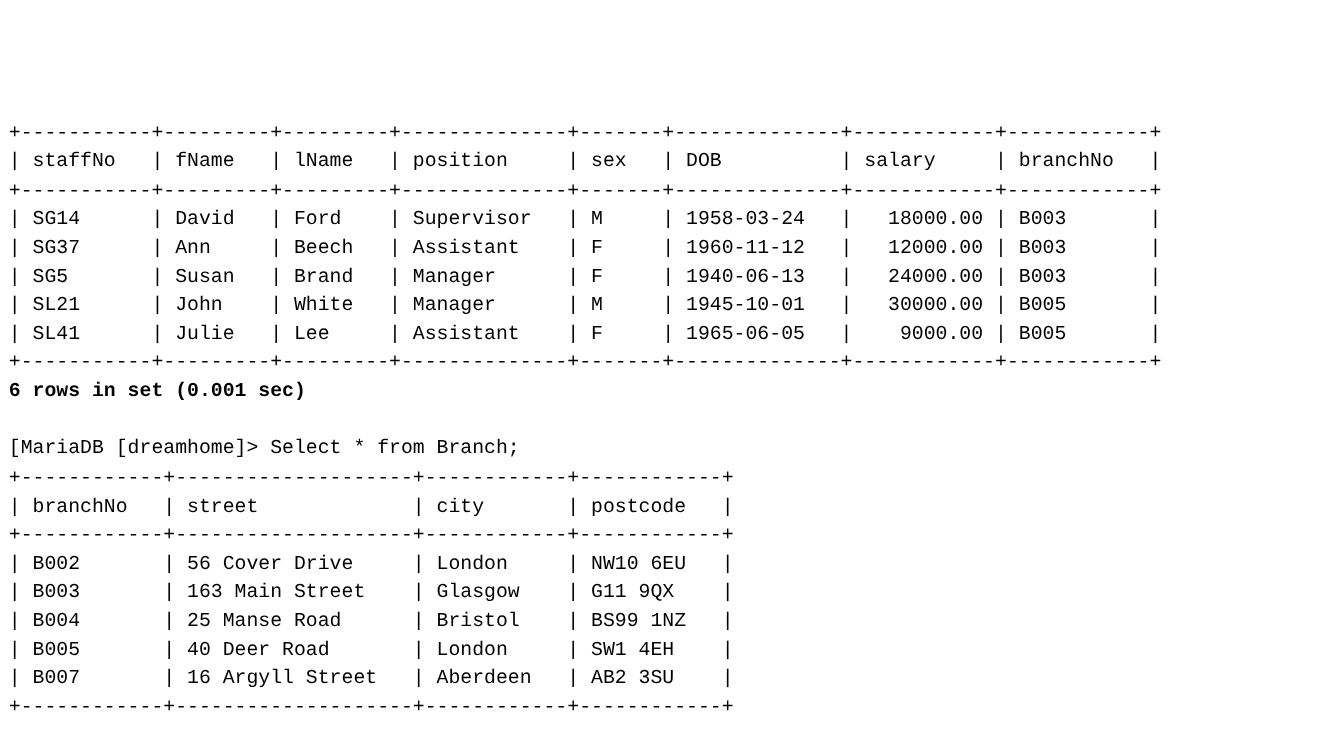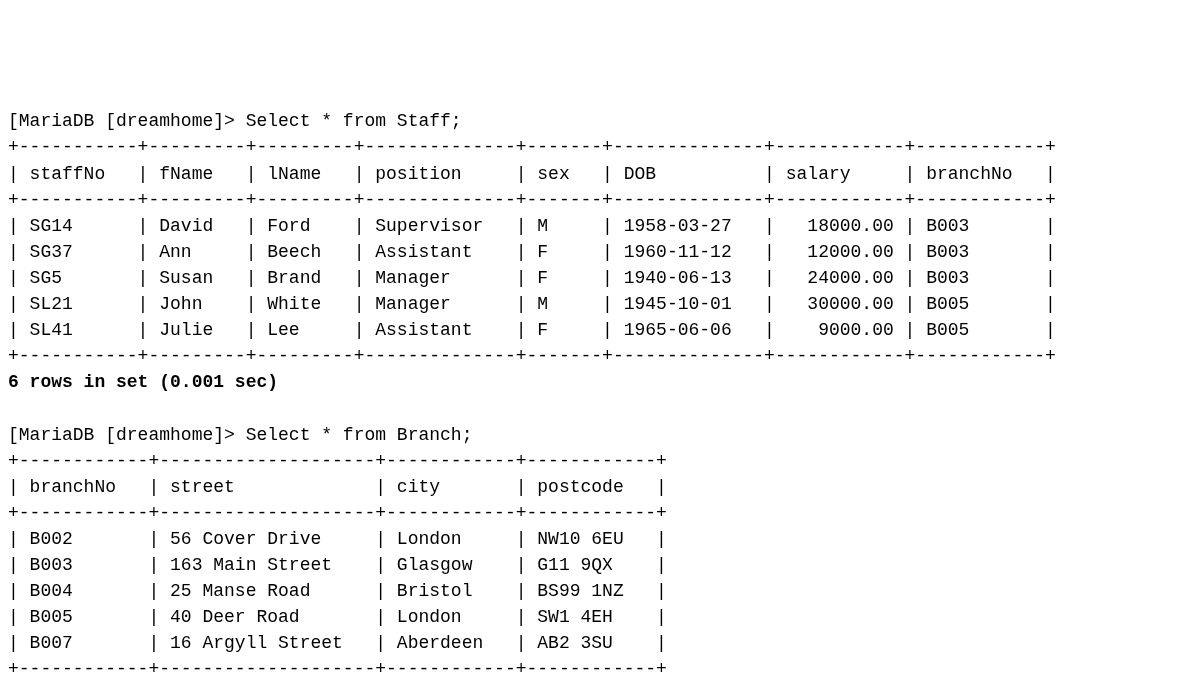--- a/index.html
+++ b/index.html
@@ -12,29 +12,28 @@
       color: #000;
       background: #fff;
     }
     .bold { font-weight: bold; font-family: Liberation Mono, monospace; }
   </style>
 </head>
 <body>
 
 
 
-<div id="out"><span>[MariaDB [dreamhome]&gt; Select * from Staff;
-</span><span>+-----------+---------+---------+--------------+-------+--------------+------------+------------+
+<div id="out"><span>+-----------+---------+---------+--------------+-------+--------------+------------+------------+
 </span><span>| staffNo   | fName   | lName   | position     | sex   | DOB          | salary     | branchNo   |
 </span><span>+-----------+---------+---------+--------------+-------+--------------+------------+------------+
-</span><span>| SG14      | David   | Ford    | Supervisor   | M     | 1958-03-27   |   18000.00 | B003       |
+</span><span>| SG14      | David   | Ford    | Supervisor   | M     | 1958-03-24   |   18000.00 | B003       |
 </span><span>| SG37      | Ann     | Beech   | Assistant    | F     | 1960-11-12   |   12000.00 | B003       |
 </span><span>| SG5       | Susan   | Brand   | Manager      | F     | 1940-06-13   |   24000.00 | B003       |
 </span><span>| SL21      | John    | White   | Manager      | M     | 1945-10-01   |   30000.00 | B005       |
-</span><span>| SL41      | Julie   | Lee     | Assistant    | F     | 1965-06-06   |    9000.00 | B005       |
+</span><span>| SL41      | Julie   | Lee     | Assistant    | F     | 1965-06-05   |    9000.00 | B005       |
 </span><span>+-----------+---------+---------+--------------+-------+--------------+------------+------------+
 </span><span class="bold">6 rows in set (0.001 sec)
 </span><span>
 </span><span>[MariaDB [dreamhome]&gt; Select * from Branch;
 </span><span>+------------+--------------------+------------+------------+
 </span><span>| branchNo   | street             | city       | postcode   |
 </span><span>+------------+--------------------+------------+------------+
 </span><span>| B002       | 56 Cover Drive     | London     | NW10 6EU   |
 </span><span>| B003       | 163 Main Street    | Glasgow    | G11 9QX    |
 </span><span>| B004       | 25 Manse Road      | Bristol    | BS99 1NZ   |

